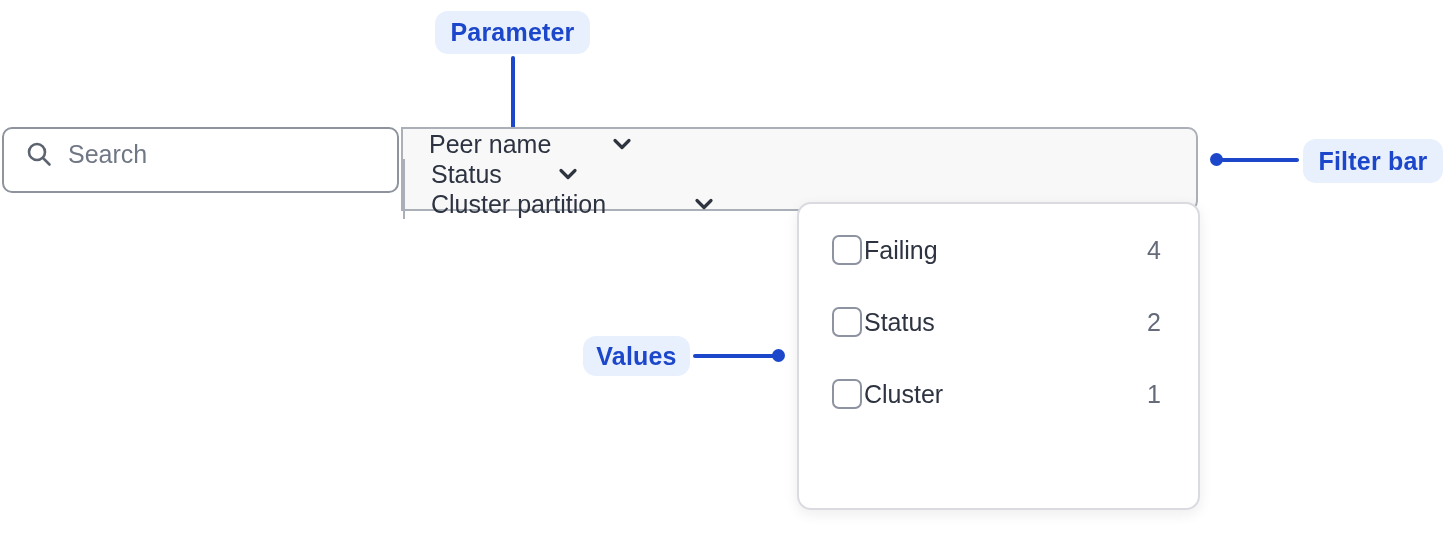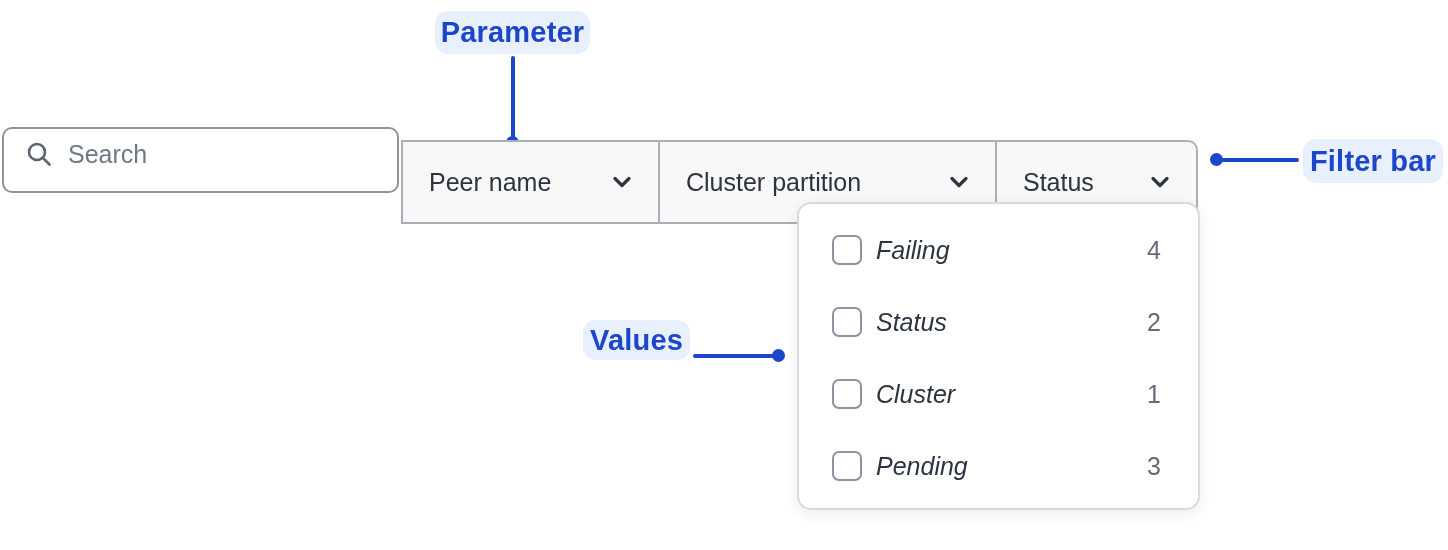--- a/index.html
+++ b/index.html
@@ -10,31 +10,31 @@
     height: 550px;
     font-family: "Liberation Sans", sans-serif;
     overflow: hidden;
   }
 
   
   .badge {
     position: absolute;
     background: #e8f0fe;
     color: #1c47cb;
-    font-size: 29px;
+    font-size: 25px;
     font-weight: 700;
     border-radius: 13px;
     display: flex;
     align-items: center;
     justify-content: center;
     letter-spacing: 0.2px;
   }
   #badge-parameter { left: 435px; top: 11px;  width: 155px; height: 43px; }
   #badge-filterbar { left: 1303px; top: 139px; width: 140px; height: 44px; }
-  #badge-values    { left: 583px; top: 320px; width: 107px; height: 40px; }
+  #badge-values    { left: 583px; top: 336px; width: 107px; height: 40px; }
 
   .connector-line { position: absolute; background: #1c47cb; border-radius: 2px; }
   #line-parameter { left: 511px; top: 56px;  width: 4px;  height: 82px; }
   #line-filterbar { left: 1221px; top: 158px; width: 78px; height: 4px; }
   #line-values    { left: 693px;  top: 354px; width: 82px; height: 4px; }
 
   .connector-dot { position: absolute; width: 13px; height: 13px; border-radius: 50%; background: #1c47cb; }
   #dot-parameter { left: 506px;  top: 136px; }
   #dot-filterbar { left: 1210px; top: 153px; }
   #dot-values    { left: 772px;  top: 349px; }
@@ -59,27 +59,28 @@
     font-family: "Liberation Sans", sans-serif;
     font-size: 25px;
     color: #2d3340;
     margin-left: 15px;
     width: 100%;
   }
   .search-box input::placeholder { color: #707785; opacity: 1; }
 
   .filter-group {
     position: absolute;
-    left: 401px; top: 140px;
+    left: 401px; top: 127px;
     width: 797px; height: 84px;
     background: #f8f8f8;
     border: 2px solid #abb0b8;
     border-radius: 0 10px 10px 0;
     display: flex;
     z-index: 1;
+    flex-direction: column;
   }
   .filter-dropdown {
     display: flex;
     align-items: center;
     justify-content: space-between;
     padding: 0 21px 0 26px;
     cursor: pointer;
   }
   .filter-dropdown + .filter-dropdown { border-left: 2px solid #abb0b8; }
   #dd-peer    { width: 255px; }
@@ -107,21 +108,21 @@
     padding: 0 37px 0 33px;
     cursor: pointer;
   }
   .checkbox {
     flex: none;
     width: 30px; height: 30px;
     background: #ffffff;
     border: 2px solid #8d93a0;
     border-radius: 7px;
   }
-  .option-label { margin-left: 14px; font-size: 25px; color: #2d3340; flex: 1; font-style: italic; }
+  .option-label { margin-left: 2px; font-size: 25px; color: #2d3340; flex: 1; }
   .option-count { font-size: 25px; color: #656b78; }
 </style>
 </head>
 <body>
 
 <div class="badge" id="badge-parameter">Parameter</div>
 <div class="connector-line" id="line-parameter"></div>
 <div class="connector-dot" id="dot-parameter"></div>
 
 <div class="badge" id="badge-filterbar">Filter bar</div>
@@ -144,30 +145,30 @@
 
 <div class="filter-group">
   <div class="filter-dropdown" id="dd-peer">
     <span class="dd-label">Peer name</span>
     <span class="chevron">
       <svg width="30" height="30" viewBox="0 0 30 30" fill="none">
         <path d="M8 11.5 L15 18.5 L22 11.5" stroke="#2e3440" stroke-width="3.2" stroke-linecap="round" stroke-linejoin="round"></path>
       </svg>
     </span>
   </div>
-  <div class="filter-dropdown" id="dd-cluster">
-    <span class="dd-label">Cluster partition</span>
+  <div class="filter-dropdown" id="dd-status">
+    <span class="dd-label">Status</span>
     <span class="chevron">
       <svg width="30" height="30" viewBox="0 0 30 30" fill="none">
         <path d="M8 11.5 L15 18.5 L22 11.5" stroke="#2e3440" stroke-width="3.2" stroke-linecap="round" stroke-linejoin="round"></path>
       </svg>
     </span>
   </div>
-  <div class="filter-dropdown" id="dd-status">
-    <span class="dd-label">Status</span>
+  <div class="filter-dropdown" id="dd-cluster">
+    <span class="dd-label">Cluster partition</span>
     <span class="chevron">
       <svg width="30" height="30" viewBox="0 0 30 30" fill="none">
         <path d="M8 11.5 L15 18.5 L22 11.5" stroke="#2e3440" stroke-width="3.2" stroke-linecap="round" stroke-linejoin="round"></path>
       </svg>
     </span>
   </div>
 </div>
 
 <div class="dropdown-panel">
   <div class="option-row">
@@ -178,18 +179,13 @@
   <div class="option-row">
     <span class="checkbox"></span>
     <span class="option-label">Status</span>
     <span class="option-count">2</span>
   </div>
   <div class="option-row">
     <span class="checkbox"></span>
     <span class="option-label">Cluster</span>
     <span class="option-count">1</span>
   </div>
-  <div class="option-row">
-    <span class="checkbox"></span>
-    <span class="option-label">Pending</span>
-    <span class="option-count">3</span>
-  </div>
 </div>
 
 </body></html>

